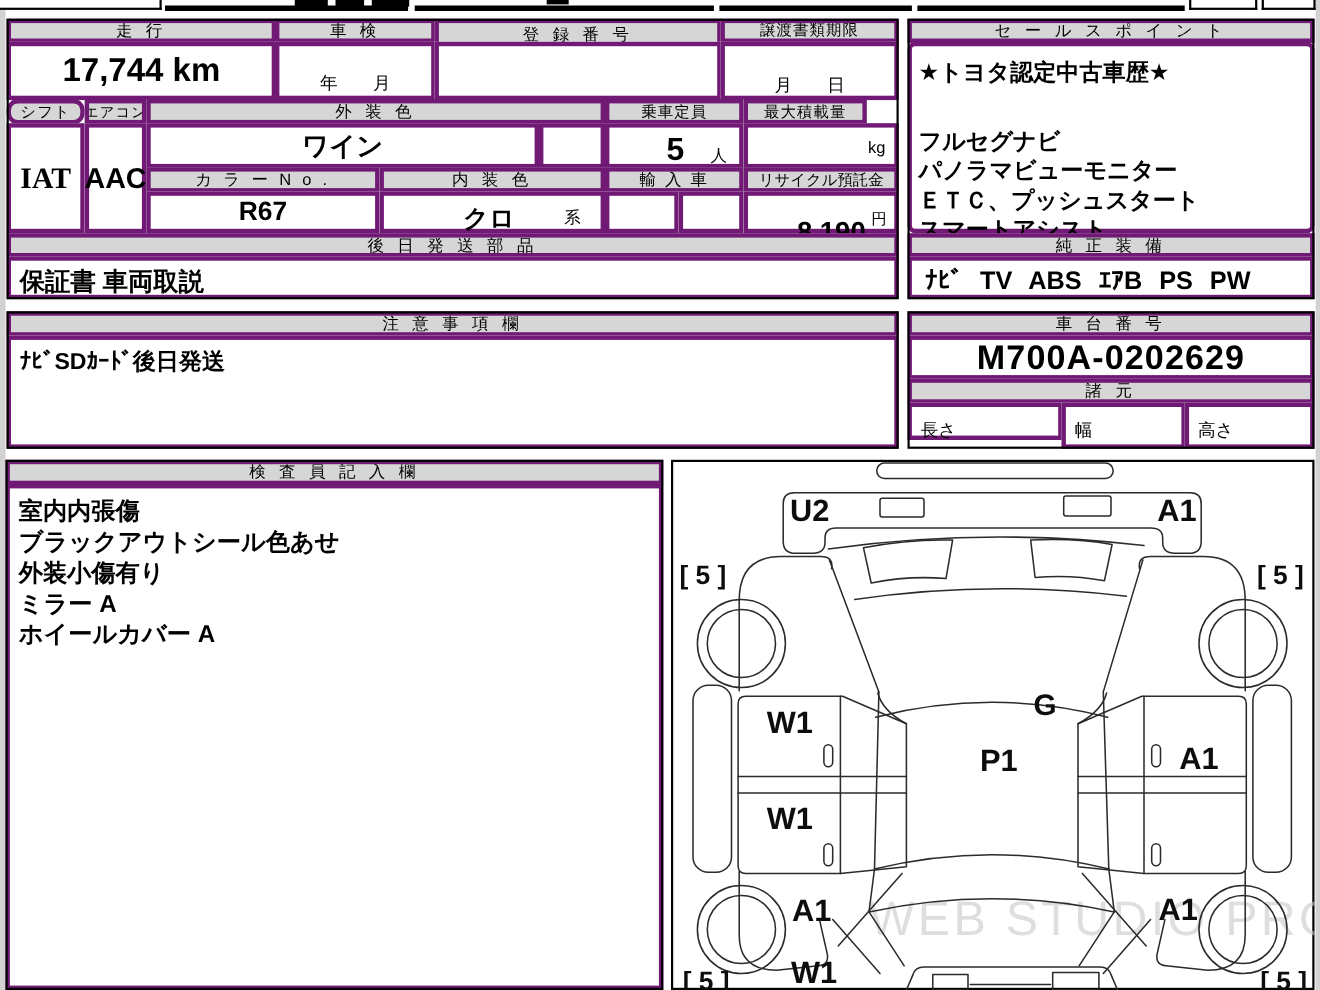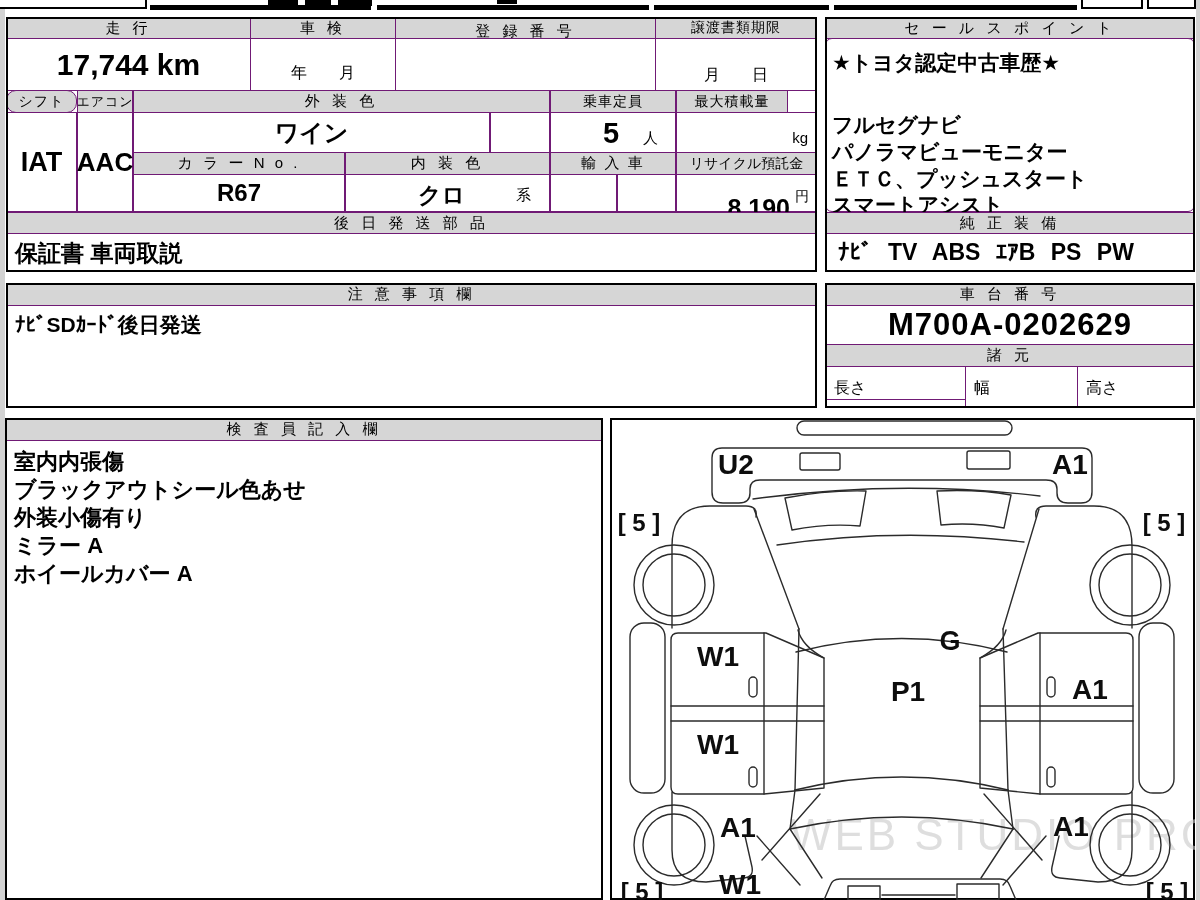--- a/index.html
+++ b/index.html
@@ -2,21 +2,21 @@
 <html><head>
 <meta charset="utf-8">
 <style>
   html,body{margin:0;padding:0;background:#e8e8e8;}
   .sheet{
     position:relative;width:1200px;height:900px;background:#ffffff;
     font-family:"Liberation Sans","DejaVu Sans",sans-serif;color:#000;
     overflow:hidden;
   }
   .abs{position:absolute;box-sizing:border-box;}
-  .cell{position:absolute;box-sizing:border-box;border:1px solid #701a75;background:#fff;}
+  .cell{position:absolute;box-sizing:border-box;border:4px solid #701a75;background:#fff;}
   .hdr{background:#d6d6d6;display:flex;align-items:center;justify-content:center;
        font-size:15px;letter-spacing:4px;white-space:nowrap;overflow:hidden;}
   .hdr.tight{letter-spacing:1px;font-size:14px;}
   .val{display:flex;align-items:center;justify-content:center;font-weight:bold;}
   .outline{position:absolute;box-sizing:border-box;border:2px solid #000;pointer-events:none;background:transparent;}
   .edge{position:absolute;background:#d2d2d2;}
   .frag{position:absolute;background:#000;}
   .lineblock{position:absolute;font-weight:bold;white-space:nowrap;}
   svg text{font-family:"Liberation Sans","DejaVu Sans",sans-serif;}
 </style>
@@ -55,21 +55,21 @@
   <div class="cell" style="left:655px;top:38px;width:162px;height:53px;">
     <div class="abs" style="left:0;top:26px;width:100%;text-align:center;font-size:16px;">月　　日</div>
   </div>
 
   <div class="cell hdr tight" style="left:6px;top:90px;width:71px;height:23px;border-radius:10px;">シフト</div>
   <div class="cell hdr tight" style="left:77px;top:90px;width:56px;height:23px;font-size:13px;">エアコン</div>
   <div class="cell hdr" style="left:133px;top:90px;width:417px;height:23px;">外 装 色</div>
   <div class="cell hdr tight" style="left:550px;top:90px;width:126px;height:23px;">乗車定員</div>
   <div class="cell hdr tight" style="left:676px;top:90px;width:112px;height:23px;">最大積載量</div>
 
-  <div class="cell val" style="left:6px;top:112px;width:71px;height:100px;font-size:27px;">IAT</div>
+  <div class="cell val" style="left:6px;top:112px;width:71px;height:100px;font-size:27px;font-family:Liberation Serif, serif;">IAT</div>
   <div class="cell val" style="left:77px;top:112px;width:56px;height:100px;font-size:26px;">AAC</div>
   <div class="cell val" style="left:133px;top:112px;width:357px;height:41px;font-size:24px;">ワイン</div>
   <div class="cell" style="left:490px;top:112px;width:60px;height:41px;"></div>
   <div class="cell" style="left:550px;top:112px;width:126px;height:41px;">
     <span class="abs" style="left:52px;top:4px;font-size:29px;font-weight:bold;">5</span>
     <span class="abs" style="left:92px;top:16px;font-size:15px;">人</span>
   </div>
   <div class="cell" style="left:676px;top:112px;width:141px;height:41px;">
     <span class="abs" style="right:8px;bottom:6px;font-size:15px;">kg</span>
   </div>

